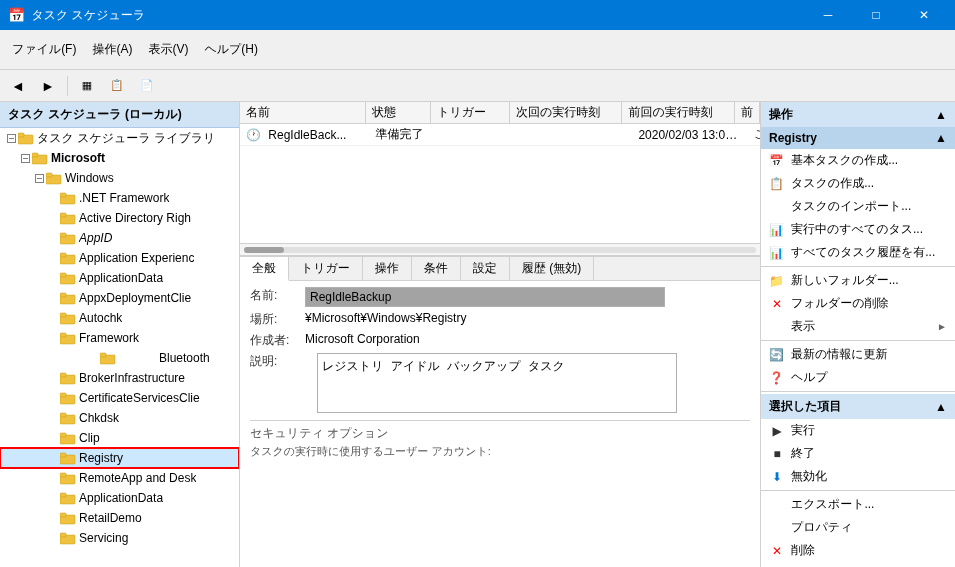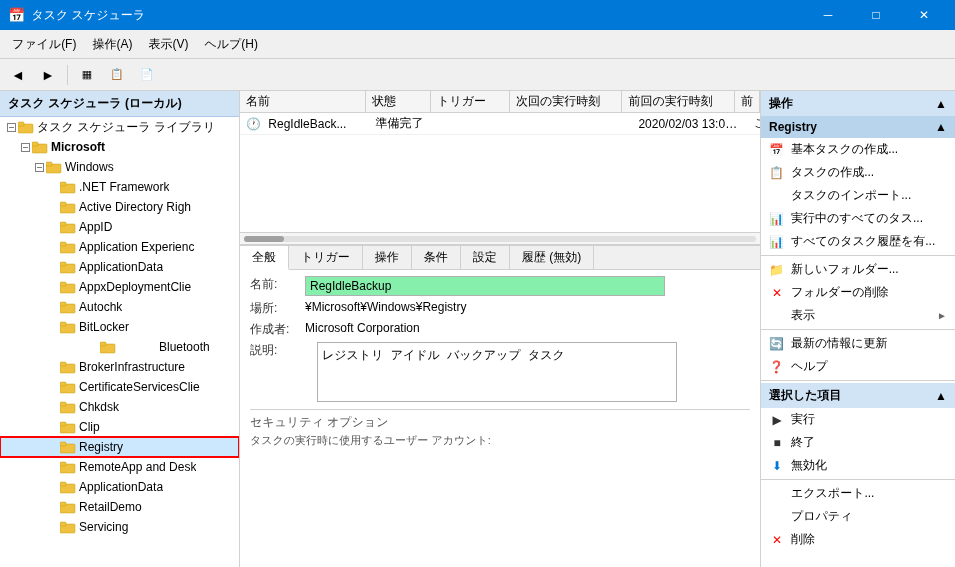--- a/index.html
+++ b/index.html
@@ -41,21 +41,21 @@
       align-items: center;
       justify-content: center;
       cursor: pointer;
       font-size: 12px;
       color: white;
     }
 
     
     #menu-bar {
       background: #f0f0f0;
-      height: 29px;
+      height: 40px;
       display: flex;
       align-items: center;
       padding: 0 4px;
       border-bottom: 1px solid #d0d0d0;
     }
     .menu-item {
       padding: 2px 8px;
       cursor: pointer;
       font-size: 12px;
     }
@@ -287,21 +287,21 @@
     }
     .detail-value {
       flex: 1;
       font-size: 12px;
       background: white;
     }
     .detail-value-box {
       border: 1px solid #b0b0b0;
       padding: 2px 4px;
       font-size: 12px;
-      background: #86efac;
+      background: #a3a3a3;
     }
     #desc-box {
       border: 1px solid #b0b0b0;
       padding: 4px;
       font-size: 12px;
       height: 60px;
       background: white;
       overflow-y: auto;
       resize: none;
       width: 100%;
@@ -459,21 +459,21 @@
         <div class="tree-item" style="padding-left: 46px;">
           <span class="tree-expand"></span>
           <span class="folder-icon">
             <svg width="16" height="14" viewBox="0 0 16 14">
       <rect x="0" y="4" width="15" height="9" rx="1" fill="#f0c040" stroke="#c0a000" stroke-width="0.5"></rect>
       <rect x="0" y="2" width="6" height="4" rx="1" fill="#f0c040" stroke="#c0a000" stroke-width="0.5"></rect>
     </svg>
           </span>
           <span class="tree-label">Active Directory Righ</span>
         </div>
-        <div class="tree-item" style="padding-left: 46px;">
+        <div class="tree-item" style="padding-left: 46px; font-style: italic;">
           <span class="tree-expand"></span>
           <span class="folder-icon">
             <svg width="16" height="14" viewBox="0 0 16 14">
       <rect x="0" y="4" width="15" height="9" rx="1" fill="#f0c040" stroke="#c0a000" stroke-width="0.5"></rect>
       <rect x="0" y="2" width="6" height="4" rx="1" fill="#f0c040" stroke="#c0a000" stroke-width="0.5"></rect>
     </svg>
           </span>
           <span class="tree-label">AppID</span>
         </div>
         <div class="tree-item" style="padding-left: 46px;">
@@ -517,21 +517,21 @@
           <span class="tree-label">Autochk</span>
         </div>
         <div class="tree-item" style="padding-left: 46px;">
           <span class="tree-expand"></span>
           <span class="folder-icon">
             <svg width="16" height="14" viewBox="0 0 16 14">
       <rect x="0" y="4" width="15" height="9" rx="1" fill="#f0c040" stroke="#c0a000" stroke-width="0.5"></rect>
       <rect x="0" y="2" width="6" height="4" rx="1" fill="#f0c040" stroke="#c0a000" stroke-width="0.5"></rect>
     </svg>
           </span>
-          <span class="tree-label">BitLocker</span>
+          <span class="tree-label">Framework</span>
         </div>
         <div class="tree-item" style="padding-left: 46px; gap: 40px;">
           <span class="tree-expand"></span>
           <span class="folder-icon">
             <svg width="16" height="14" viewBox="0 0 16 14">
       <rect x="0" y="4" width="15" height="9" rx="1" fill="#f0c040" stroke="#c0a000" stroke-width="0.5"></rect>
       <rect x="0" y="2" width="6" height="4" rx="1" fill="#f0c040" stroke="#c0a000" stroke-width="0.5"></rect>
     </svg>
           </span>
           <span class="tree-label">Bluetooth</span>

